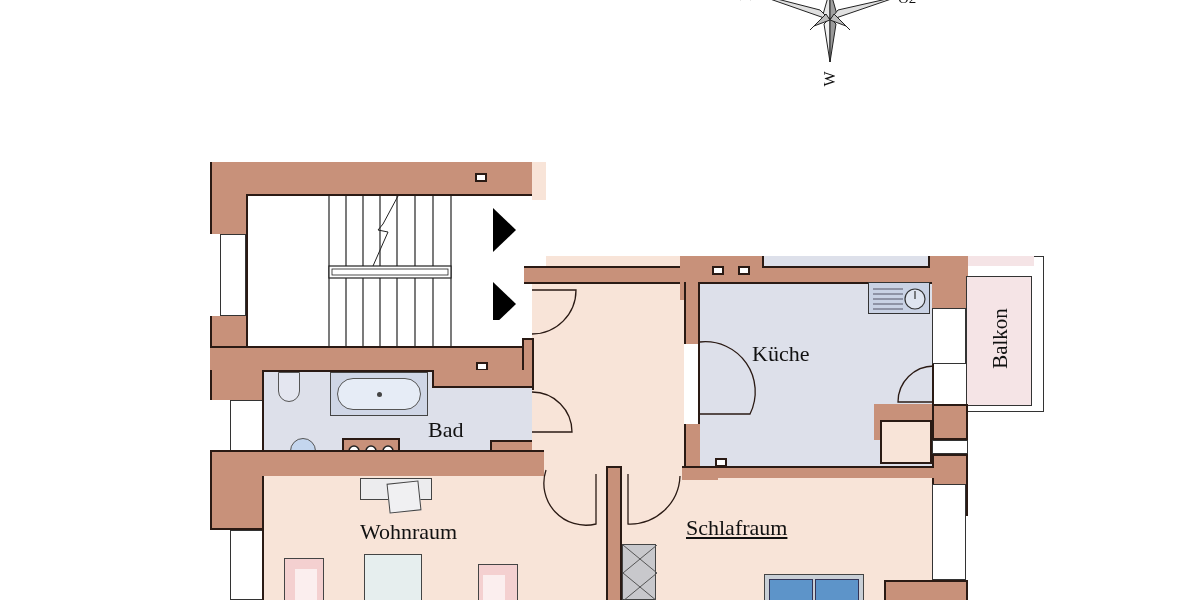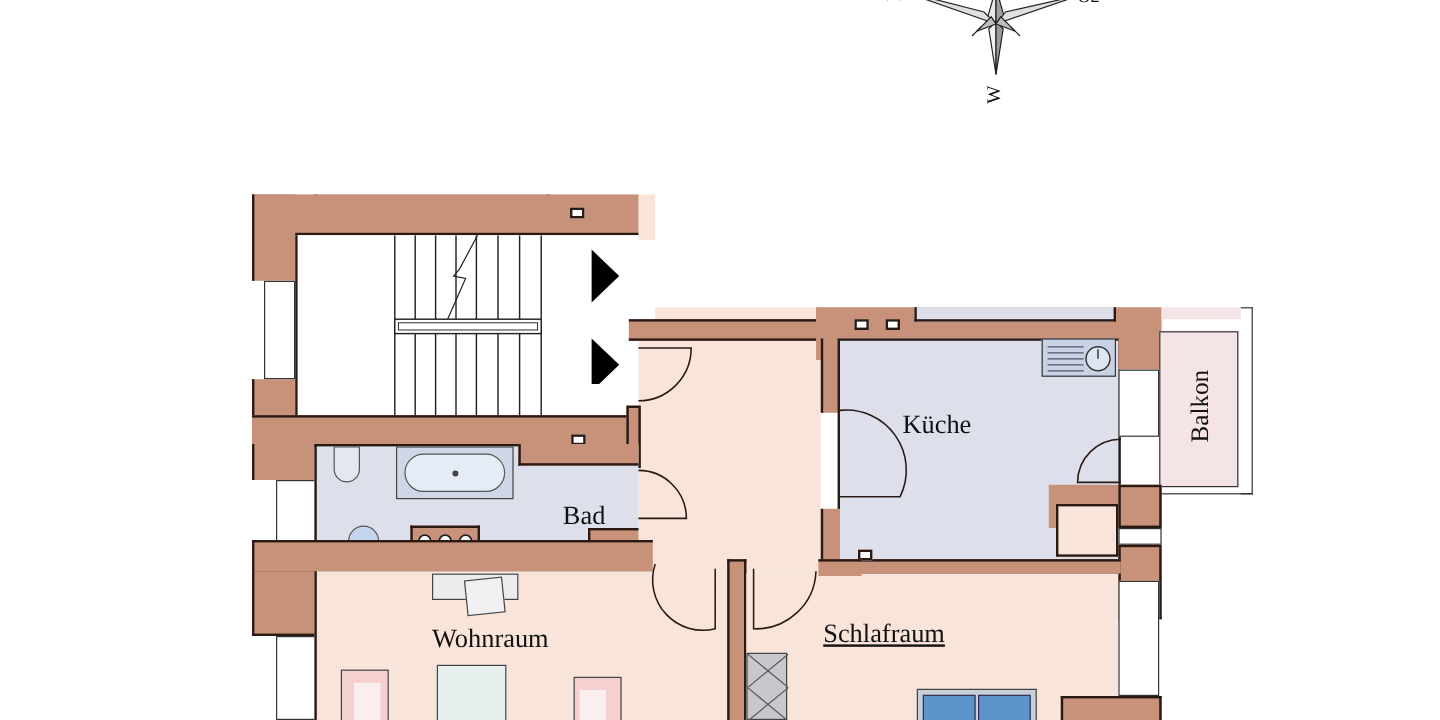--- a/index.html
+++ b/index.html
@@ -195,16 +195,16 @@
       <path d="M934,366 A36,36 0 0 0 898,402 L934,402"></path>
 
       <path d="M546,470 A42,42 0 0 0 596,524 L596,474"></path>
 
       <path d="M628,474 L628,524 A50,50 0 0 0 680,476"></path>
     </g>
   </svg>
 
   <span class="label" style="left:752px;top:341px;">Küche</span>
   <span class="label" style="left:970px;top:326px;transform:rotate(-90deg);font-size:21px;">Balkon</span>
-  <span class="label" style="left:428px;top:417px;margin-left:41px;">Bad</span>
+  <span class="label" style="left:428px;top:417px;">Bad</span>
   <span class="label" style="left:360px;top:519px;">Wohnraum</span>
   <span class="label" style="left:686px;top:515px;text-decoration:underline;">Schlafraum</span>
 </div>
 
 </body></html>

